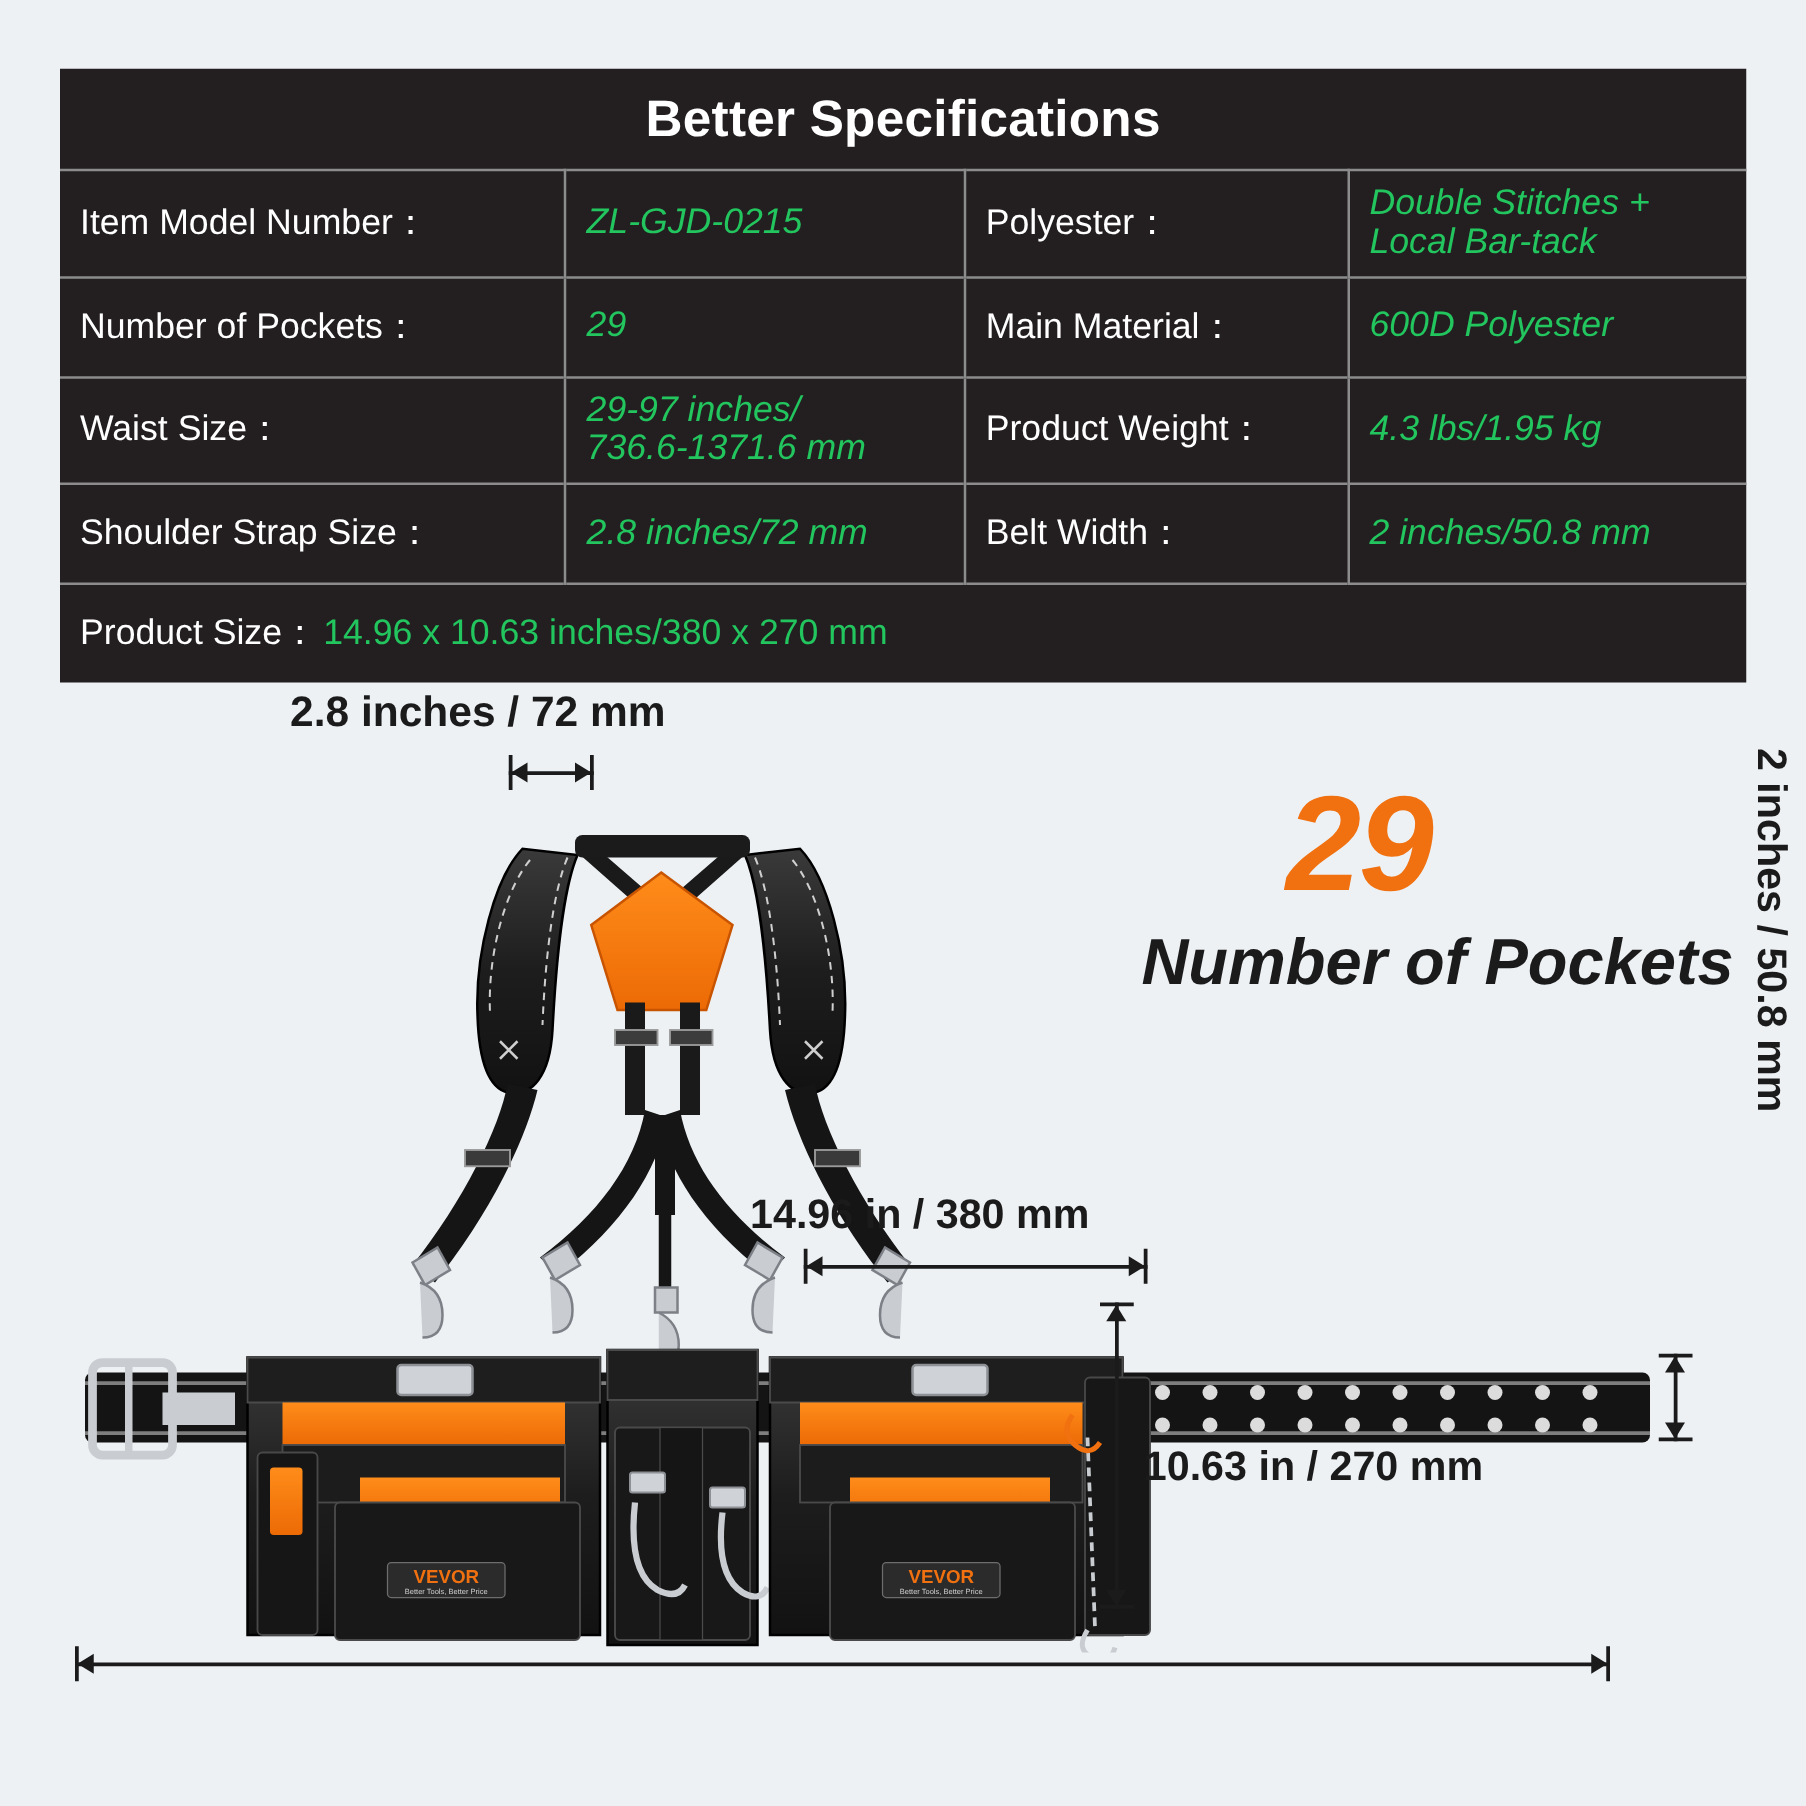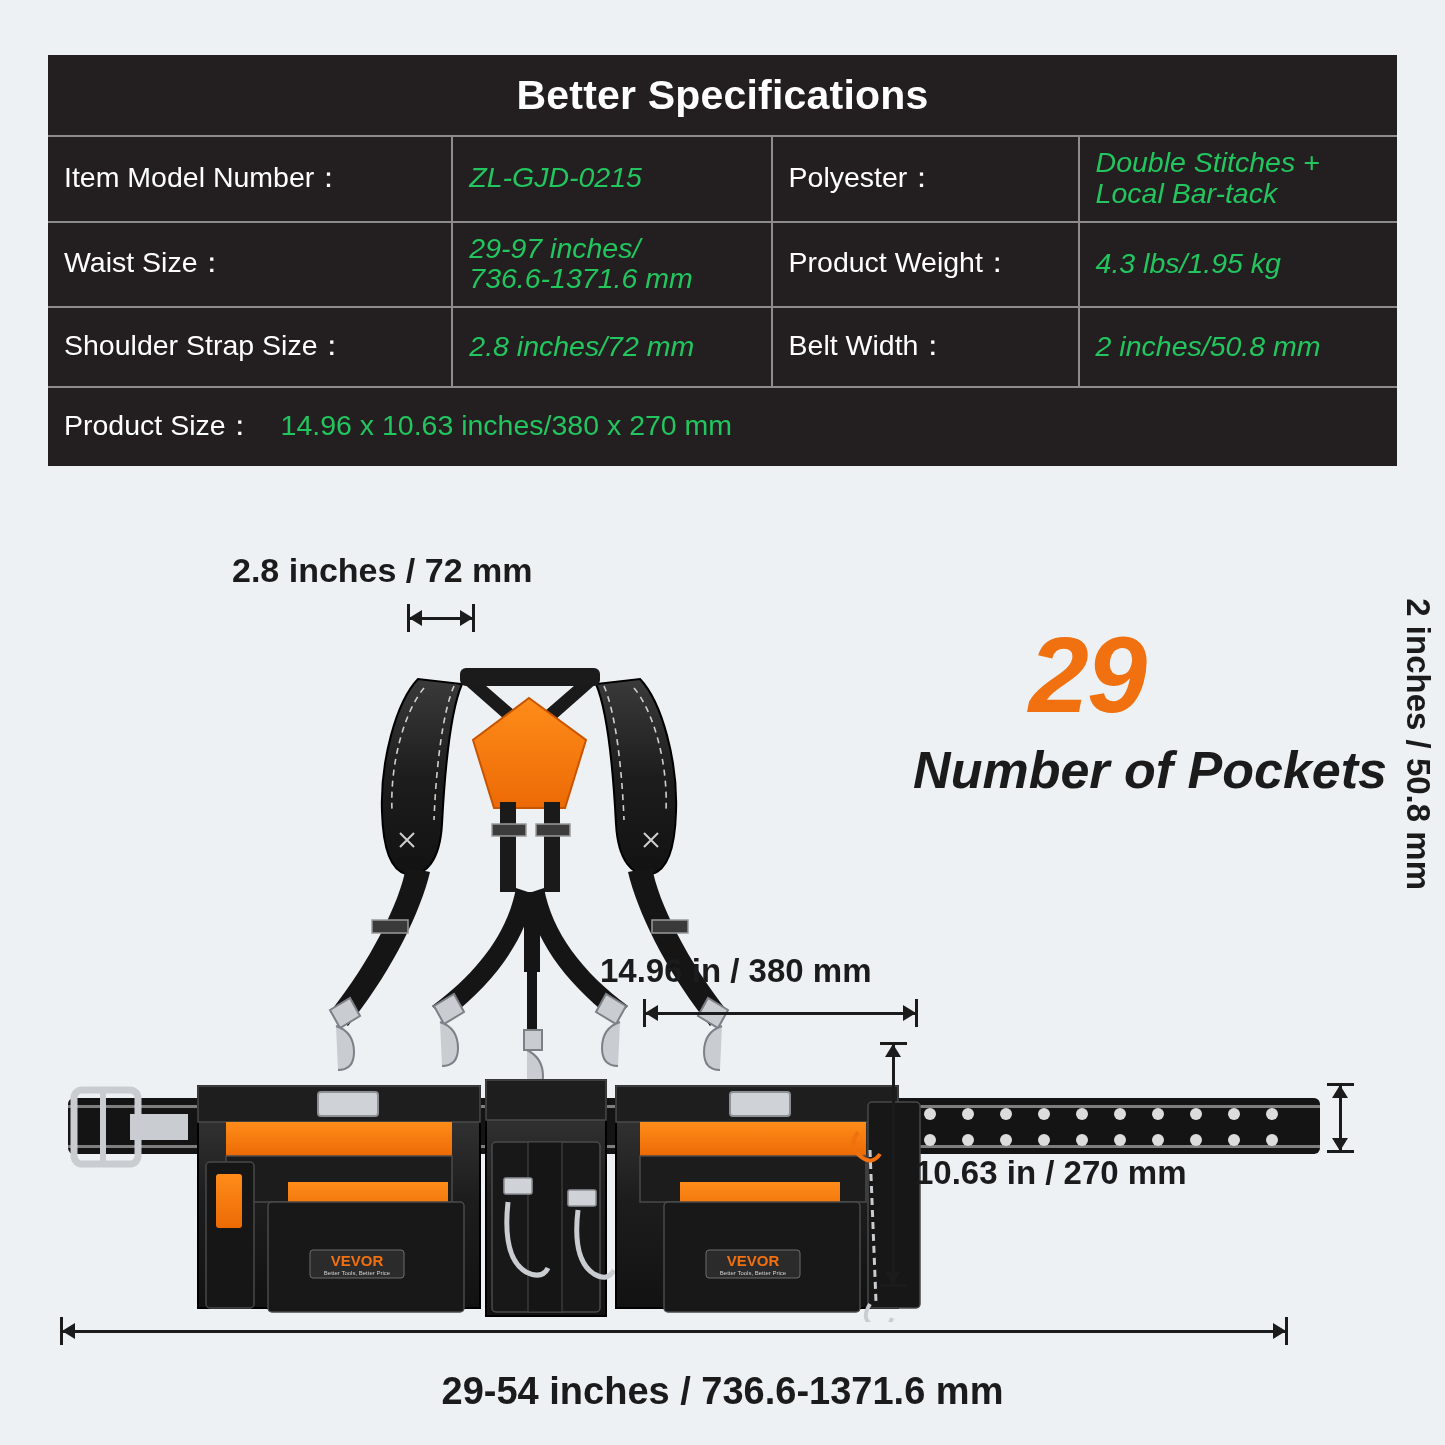--- a/index.html
+++ b/index.html
@@ -305,38 +305,44 @@
 <div class="spec-panel">
   <div class="spec-title">Better Specifications</div>
   <table class="spec-table">
     <tbody>
         <tr>
       <td class="col-l1"><span class="spec-label">Item Model Number：</span></td>
       <td class="col-v1"><span class="spec-value">ZL-GJD-0215</span></td>
       <td class="col-l2"><span class="spec-label">Polyester：</span></td>
       <td class="col-v2"><span class="spec-value" style="white-space:pre-line">Double Stitches +
 Local Bar-tack</span></td>
+    </tr>
+    <tr>
+      <td class="col-l1"><span class="spec-label">Number of Pockets：</span></td>
+      <td class="col-v1"><span class="spec-value">29</span></td>
+      <td class="col-l2"><span class="spec-label">Main Material：</span></td>
+      <td class="col-v2"><span class="spec-value">600D Polyester</span></td>
     </tr>
     <tr>
       <td class="col-l1"><span class="spec-label">Waist Size：</span></td>
       <td class="col-v1"><span class="spec-value" style="white-space:pre-line">29-97 inches/
 736.6-1371.6 mm</span></td>
       <td class="col-l2"><span class="spec-label">Product Weight：</span></td>
       <td class="col-v2"><span class="spec-value">4.3 lbs/1.95 kg</span></td>
     </tr>
     <tr>
       <td class="col-l1"><span class="spec-label">Shoulder Strap Size：</span></td>
       <td class="col-v1"><span class="spec-value">2.8 inches/72 mm</span></td>
       <td class="col-l2"><span class="spec-label">Belt Width：</span></td>
       <td class="col-v2"><span class="spec-value">2 inches/50.8 mm</span></td>
     </tr>
     <tr class="full-row">
       <td colspan="4">
         <span class="spec-label">Product Size：</span>
-        <span class="spec-value" style="margin-left:22px">14.96 x 10.63 inches/380 x 270 mm</span>
+        <span class="spec-value" style="margin-left:0">14.96 x 10.63 inches/380 x 270 mm</span>
       </td>
     </tr>
   </tbody>
     </table>
 </div>
 
 <div class="illus">
 
   <svg class="product-svg" width="1340" height="720" viewBox="0 0 1340 720">
     <defs>
@@ -525,14 +531,13 @@
       <div class="aB"></div>
   </div>
 
   <div class="waist-dim">
     <div class="line"></div>
       <div class="cap l"></div>
       <div class="cap r"></div>
     <div class="aL"></div>
       <div class="aR"></div>
   </div>
-  <div class="waist-label">29-54 inches / 736.6-1371.6 mm</div>
 </div>
 
 </body></html>

